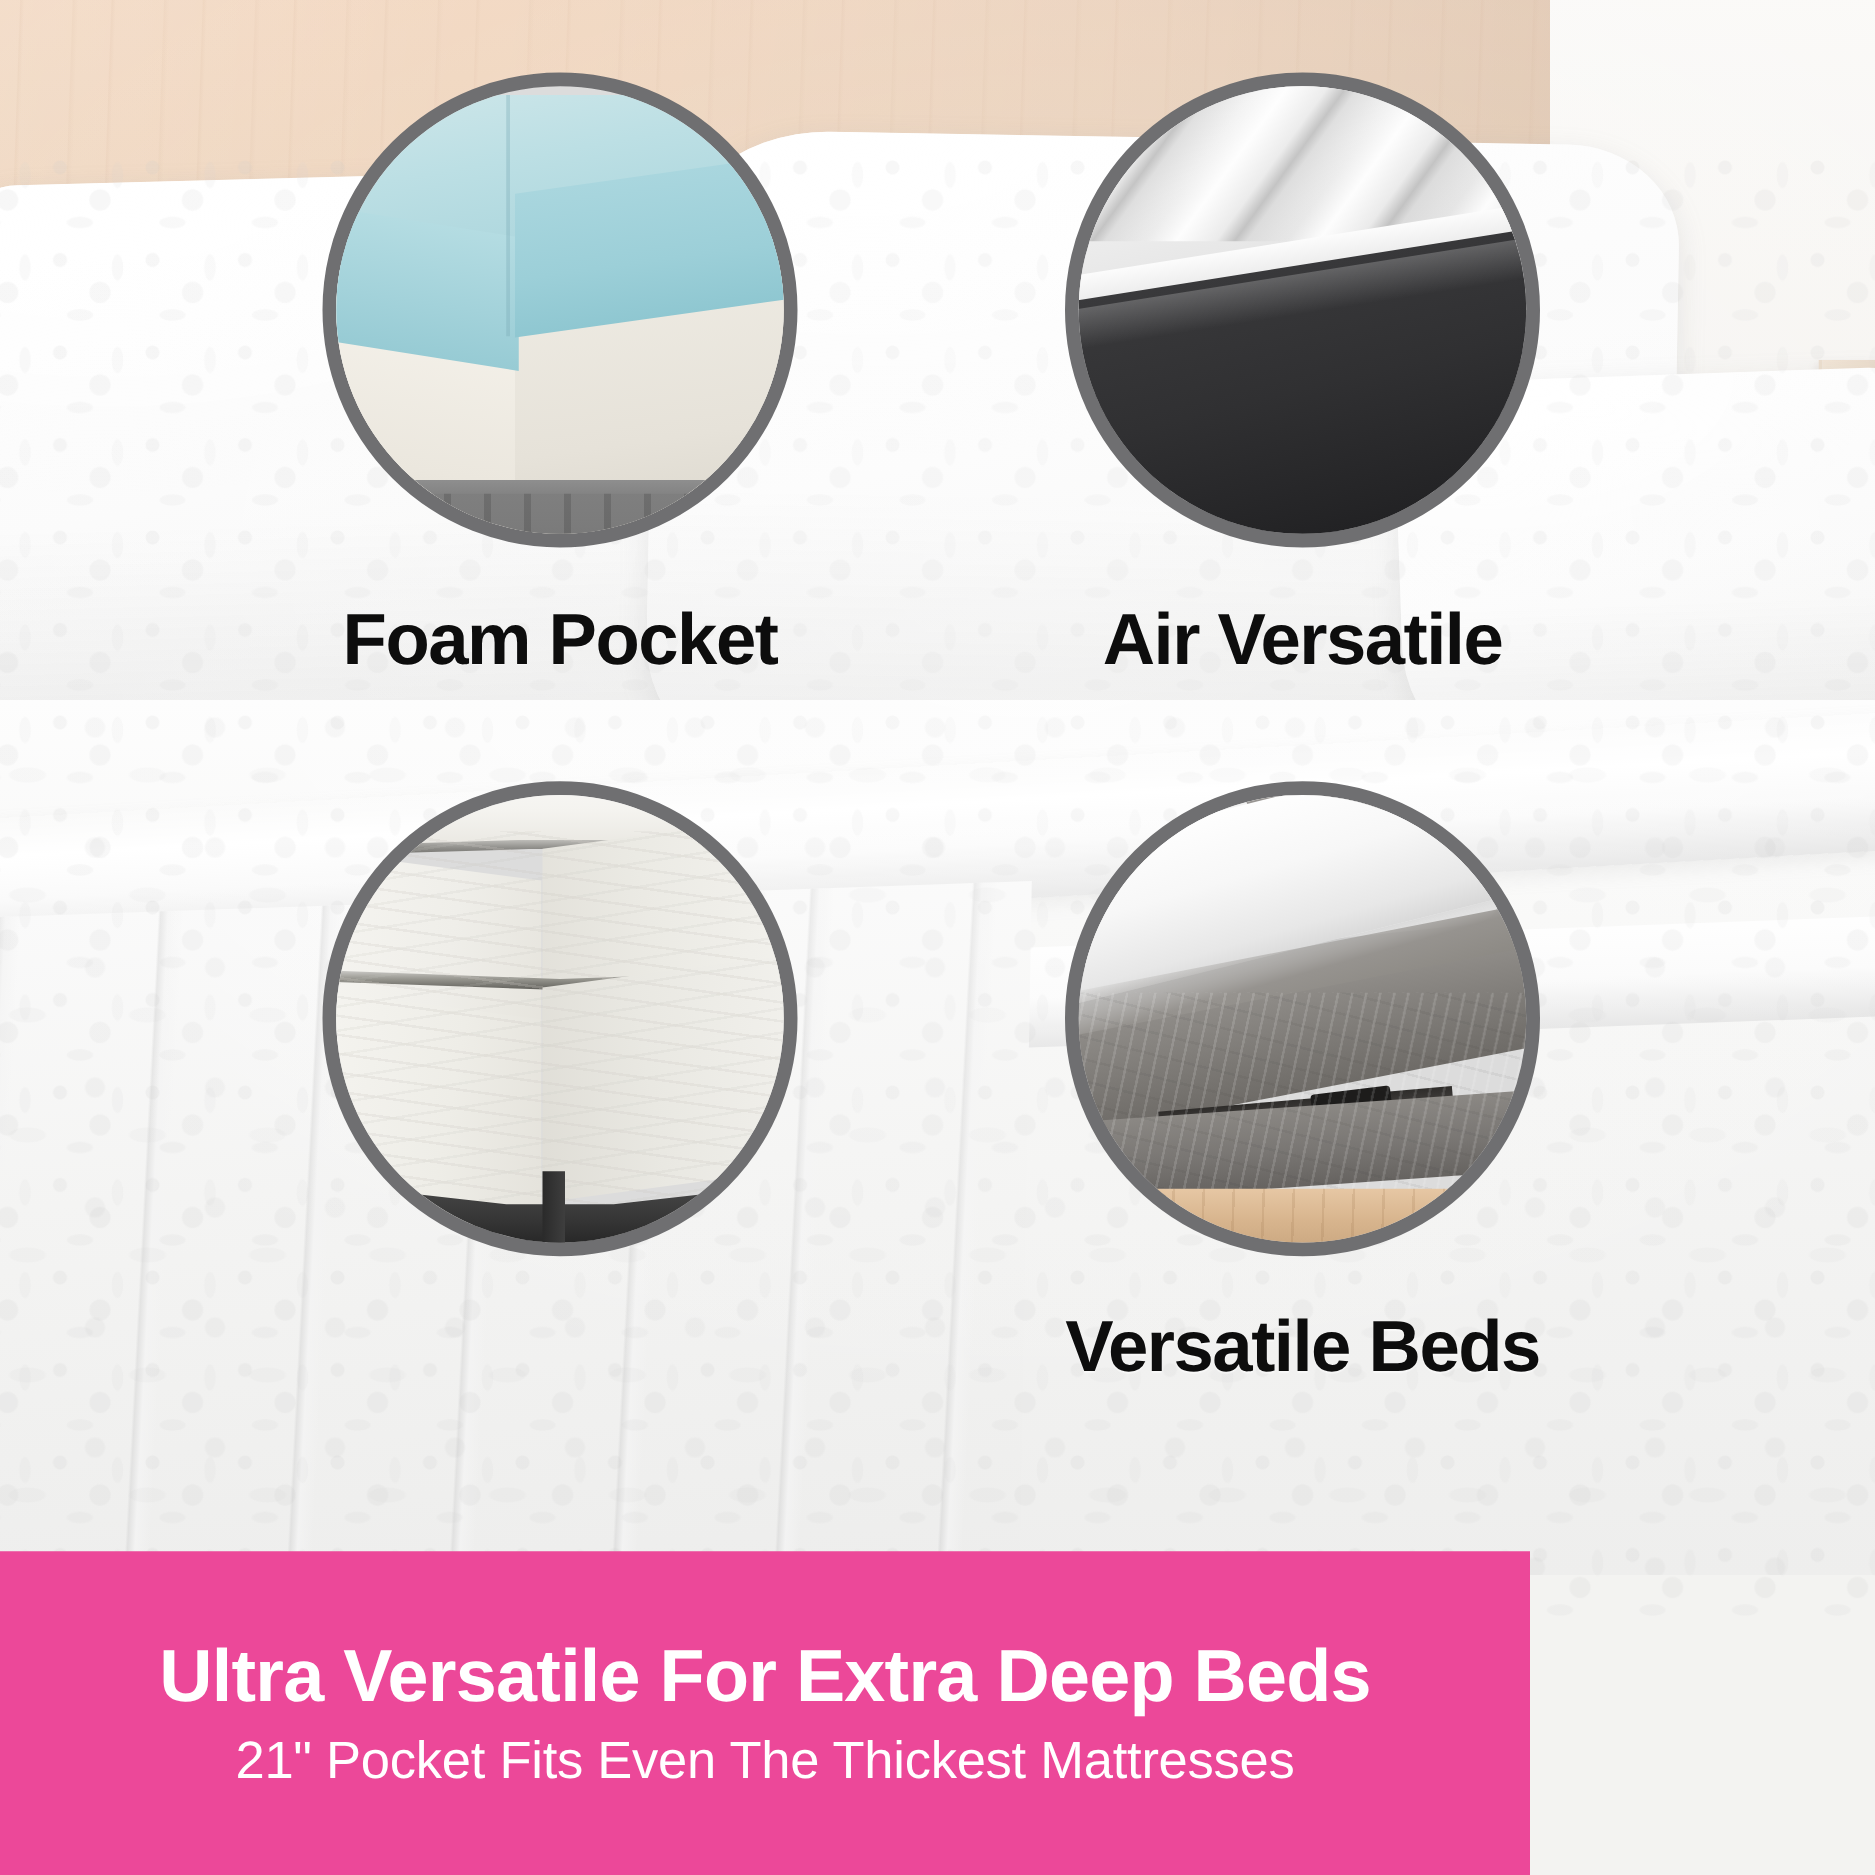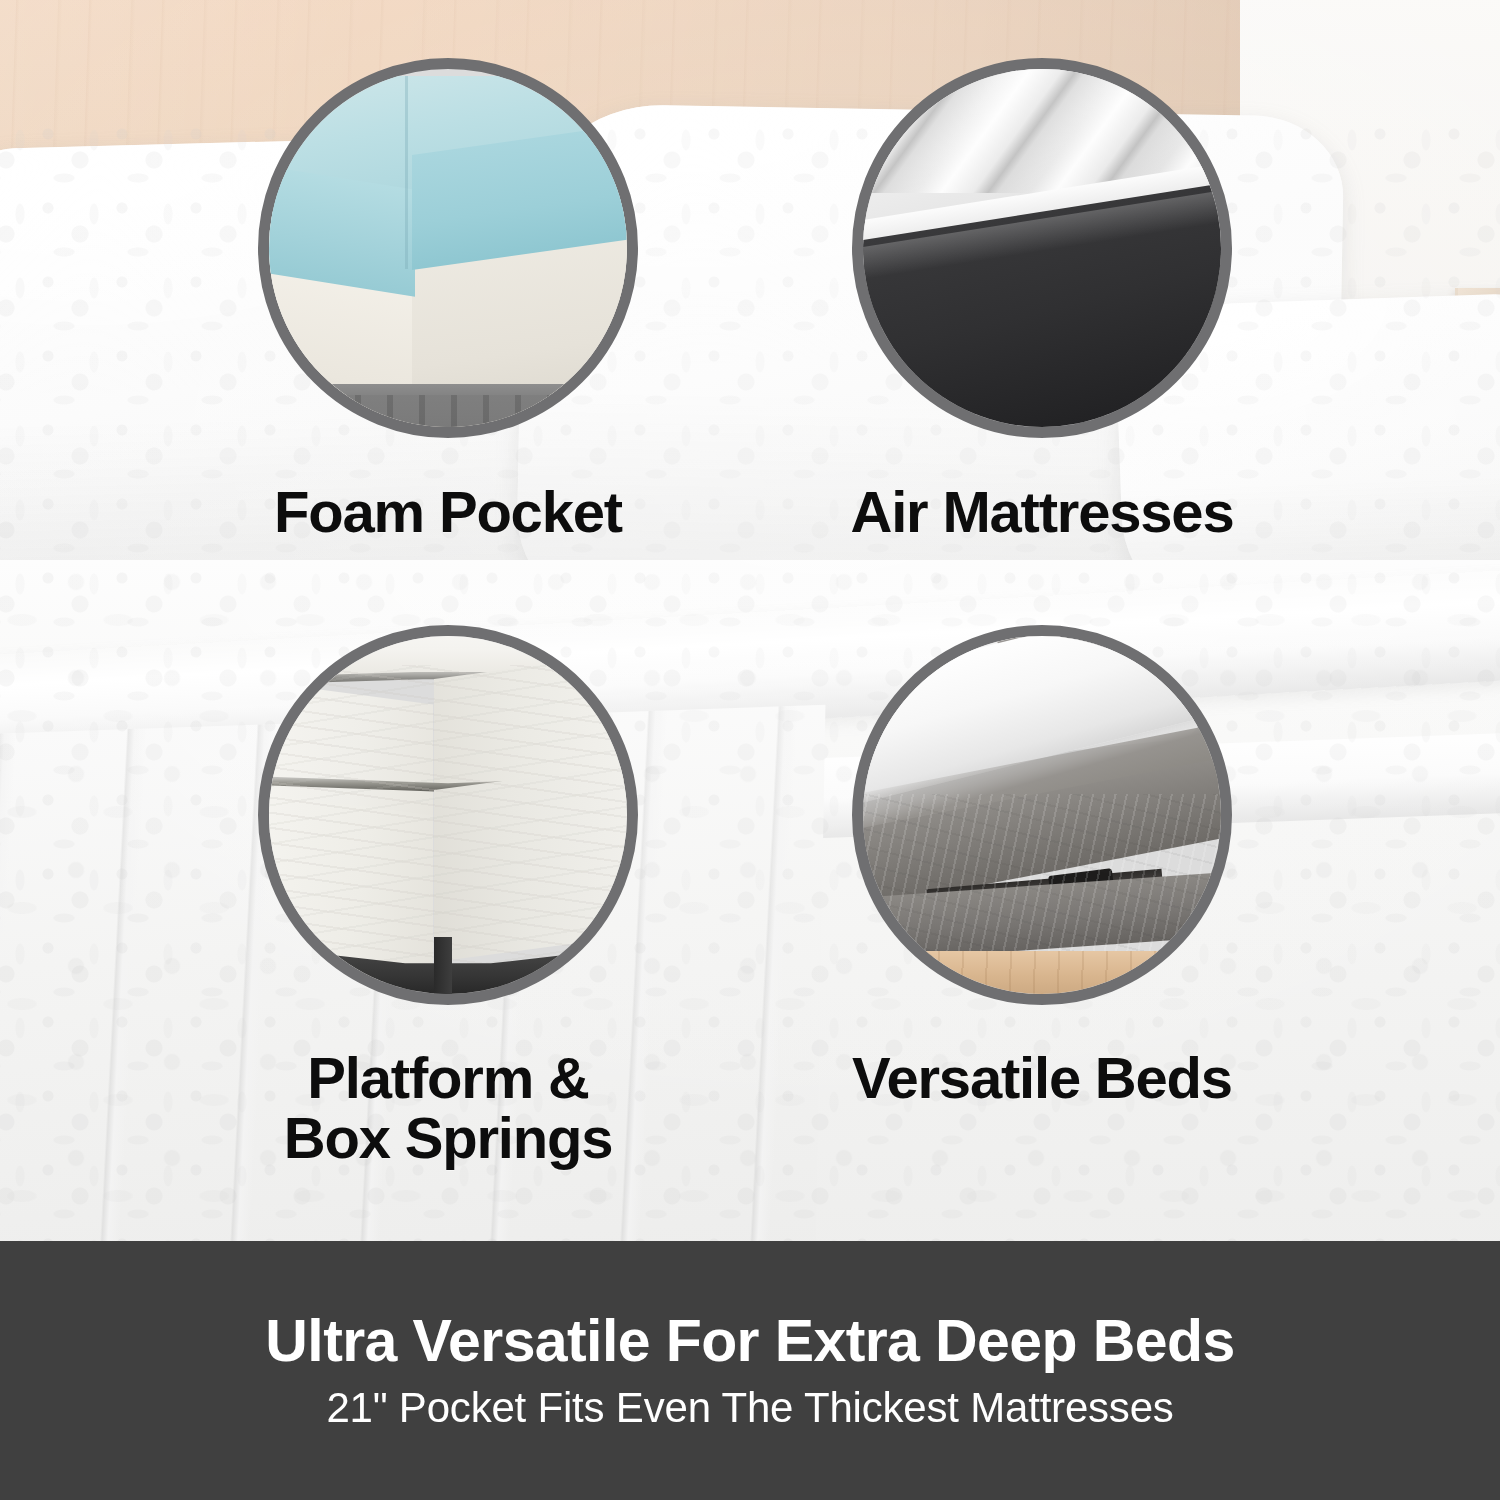--- a/index.html
+++ b/index.html
@@ -506,23 +506,23 @@
     text-align: center;
     white-space: pre-line;
     text-shadow: 0 1px 1px rgba(255,255,255,0.55);
   }
 
   
   .banner {
     position: absolute;
     left: 0;
     top: 1241px;
-    width: 1500px;
+    width: 1224px;
     height: 259px;
-    background: #404040;
+    background: #ec4899;
     color: #ffffff;
     display: flex;
     flex-direction: column;
     align-items: center;
     justify-content: center;
     gap: 16px;
   }
   .banner-title {
     font-size: 59px;
     font-weight: bold;
@@ -595,38 +595,36 @@
   <div class="callout" style="left:852px; top:58px; width:380px; height:380px;">
     <div class="cal-inner">
       <div class="am-top">
         <div class="am-channels"></div>
       </div>
       <div class="am-lip"></div>
       <div class="am-body"></div>
       <div class="am-body-hl"></div>
     </div>
   </div>
-  <div class="cal-label" style="left:772px; top:482px; width:540px;">Air Mattresses</div>
+  <div class="cal-label" style="left:772px; top:482px; width:540px;">Air Versatile</div>
 
   <div class="callout" style="left:258px; top:625px; width:380px; height:380px;">
     <div class="cal-inner">
       <div class="bs-top"></div>
       <div class="bs-pipe1"></div>
       <div class="bs-upper-l"></div>
       <div class="bs-upper-r"></div>
       <div class="bs-pipe2"></div>
       <div class="bs-lower-l"></div>
       <div class="bs-lower-r"></div>
       <div class="bs-quilt"></div>
       <div class="bs-frame"></div>
       <div class="bs-leg"></div>
     </div>
   </div>
-  <div class="cal-label" style="left:198px; top:1048px; width:500px;">Platform &amp;
-Box Springs</div>
 
   <div class="callout" style="left:852px; top:625px; width:380px; height:380px;">
     <div class="cal-inner">
       <div class="ab-mattress-top"></div>
       <div class="ab-backrest"></div>
       <div class="ab-mattress"></div>
       <div class="ab-base-top"></div>
       <div class="ab-base-side"></div>
       <div class="ab-gap"></div>
       <div class="ab-mech"></div>

